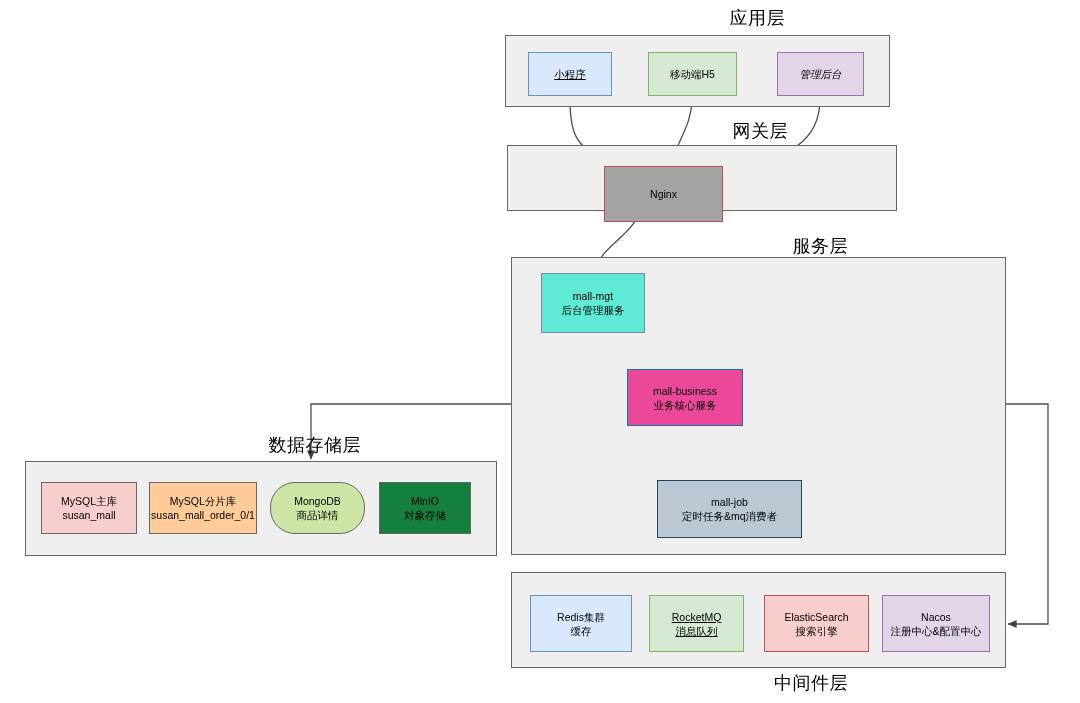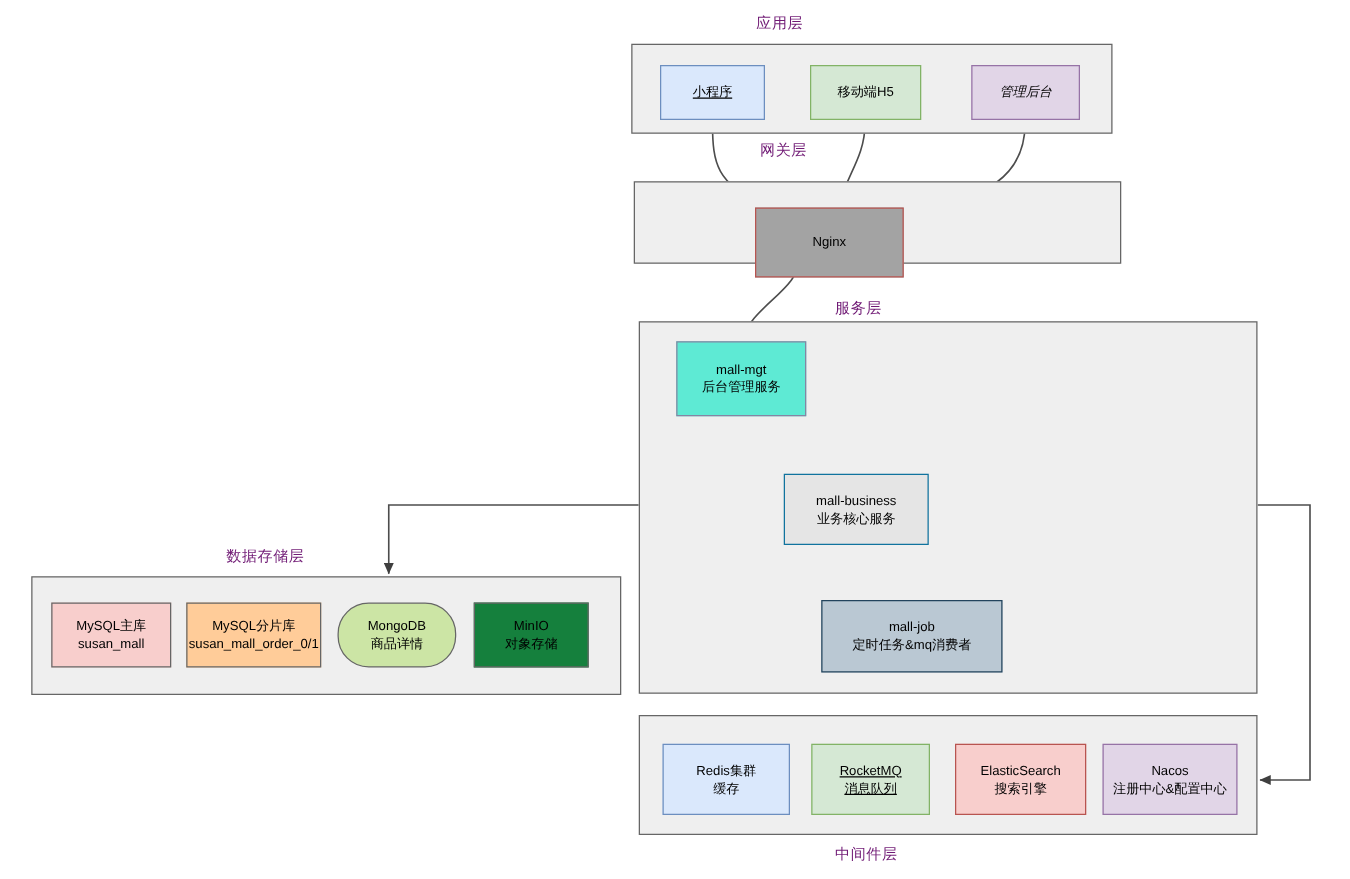--- a/index.html
+++ b/index.html
@@ -14,23 +14,23 @@
   }
   #canvas {
     position: relative;
     width: 1080px;
     height: 703px;
     overflow: hidden;
     background: #ffffff;
   }
   .layer-title {
     position: absolute;
-    font-size: 12px;
-    color: #701a75;
-    text-align: left;
+    font-size: 18px;
+    color: #000000;
+    text-align: right;
     white-space: nowrap;
     line-height: 16px;
     letter-spacing: 0.5px;
   }
   .layer-box {
     position: absolute;
     background: #efefef;
     border: 1.6px solid #666666;
     box-sizing: border-box;
   }
@@ -94,35 +94,35 @@
   <div class="node" style="left:528px; top:52px; width:84px; height:44px; background:#dae8fc; border-color:#6c8ebf;text-decoration:underline;">
     <span>小程序</span>
   </div>
   <div class="node" style="left:648px; top:52px; width:89px; height:44px; background:#d5e8d4; border-color:#82b366;">
     <span>移动端H5</span>
   </div>
   <div class="node" style="left:777px; top:52px; width:87px; height:44px; background:#e1d5e7; border-color:#9673a6;font-style:italic;">
     <span>管理后台</span>
   </div>
 
-  <div class="layer-title" style="left:608px; top:112px; width:180px;">网关层</div>
+  <div class="layer-title" style="left:608px; top:123px; width:180px;">网关层</div>
   <div class="layer-box" style="left:507px; top:145px; width:390px; height:66px;"></div>
 
   <div class="node" style="left:604px; top:166px; width:119px; height:56px; background:#a3a3a3; border-color:#b85450;">
     <span>Nginx</span>
   </div>
 
   <div class="layer-title" style="left:668px; top:238px; width:180px;">服务层</div>
   <div class="layer-box" style="left:511px; top:257px; width:495px; height:298px;"></div>
 
   <div class="node" style="left:541px; top:273px; width:104px; height:60px; background:#5eead4; border-color:#8585a3;">
     <span>mall-mgt</span>
     <span class="l2">后台管理服务</span>
   </div>
-  <div class="node" style="left:627px; top:379px; width:116px; height:57px; background:#e5e5e5; border-color:#10739e;">
+  <div class="node" style="left:627px; top:369px; width:116px; height:57px; background:#ec4899; border-color:#10739e;">
     <span>mall-business</span>
     <span class="l2">业务核心服务</span>
   </div>
   <div class="node" style="left:657px; top:480px; width:145px; height:58px; background:#bac8d3; border-color:#23445d;">
     <span>mall-job</span>
     <span class="l2">定时任务&amp;mq消费者</span>
   </div>
 
   <div class="layer-title" style="left:181px; top:437px; width:180px;">数据存储层</div>
   <div class="layer-box" style="left:25px; top:461px; width:472px; height:95px;"></div>

